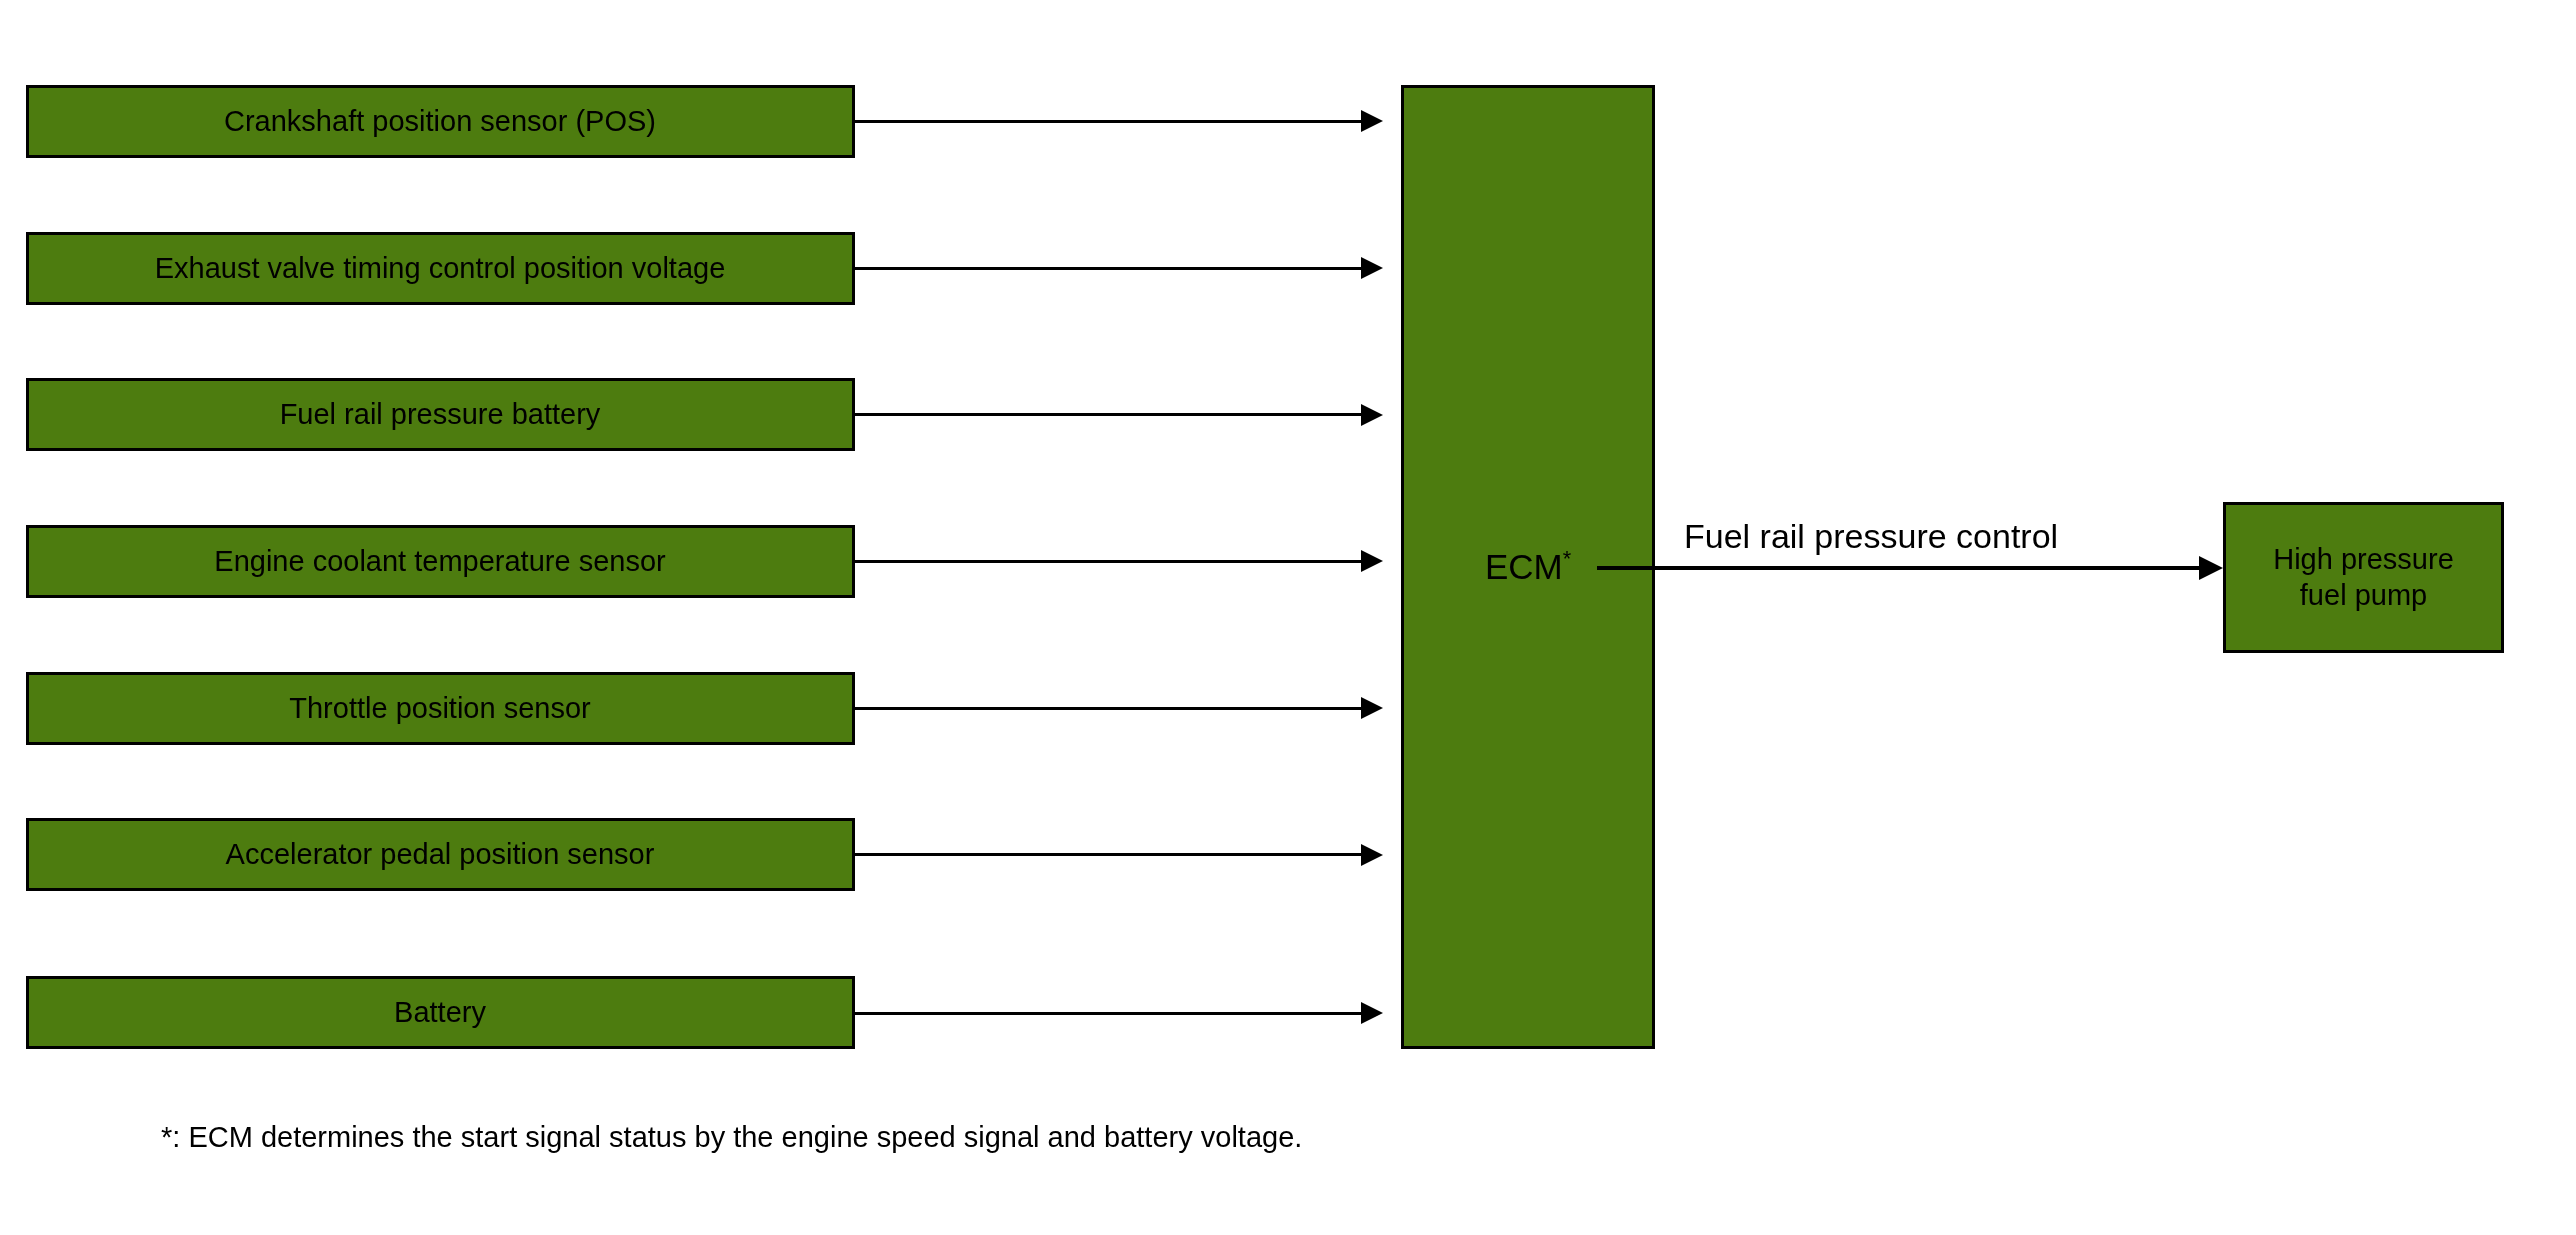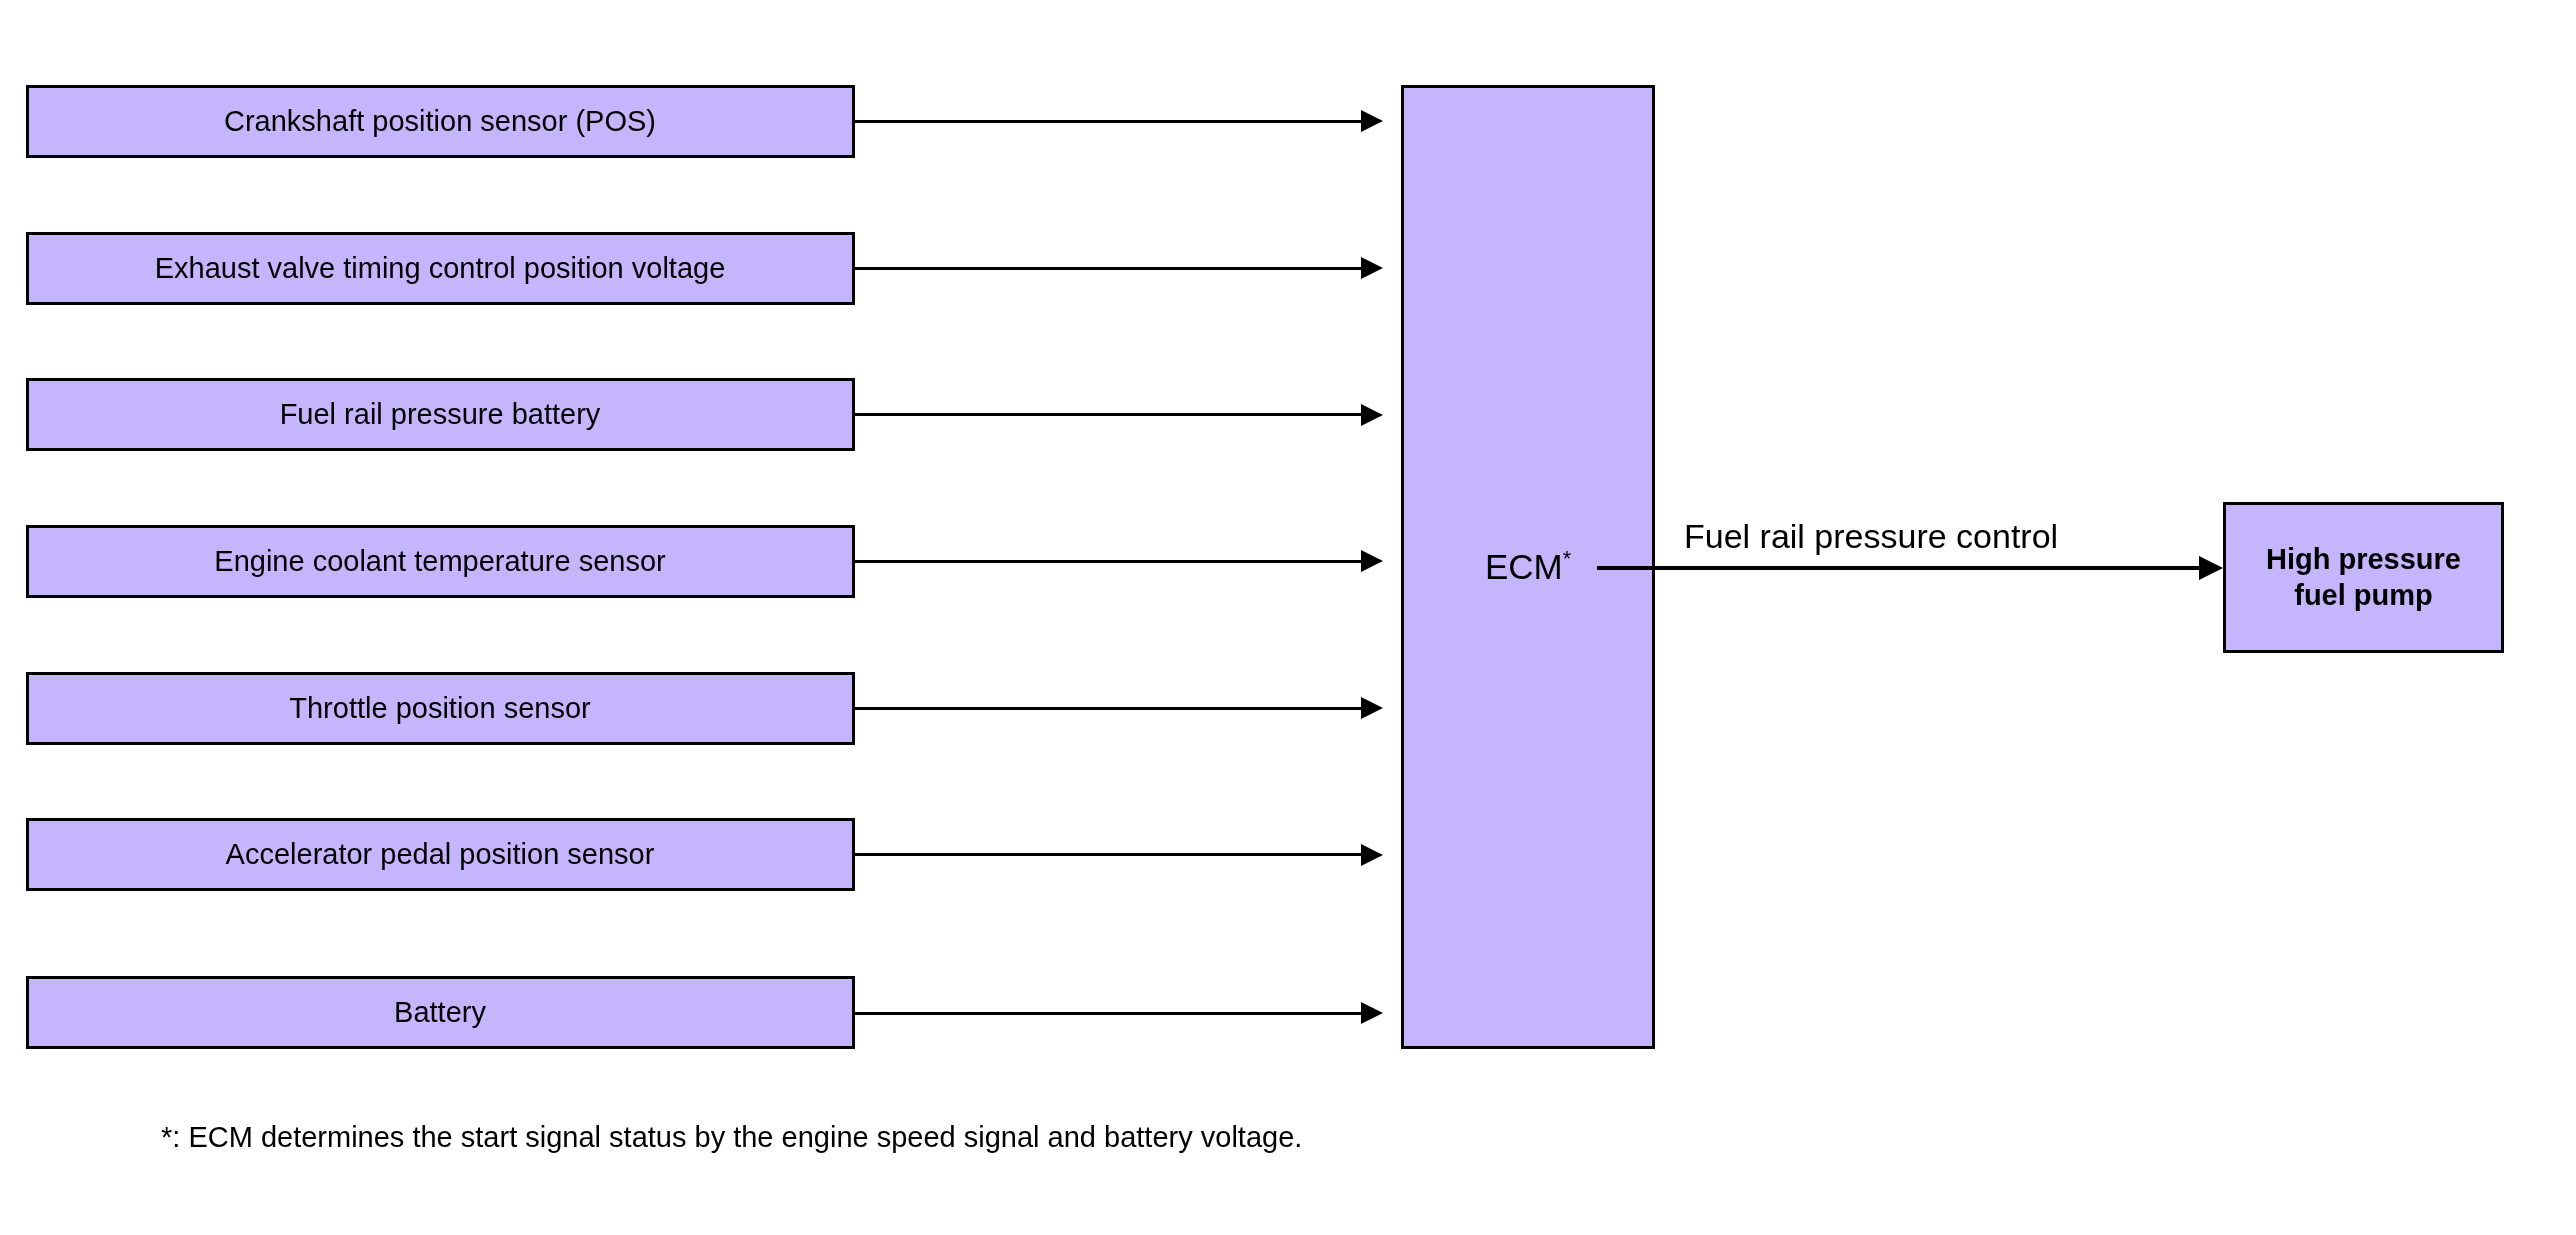--- a/index.html
+++ b/index.html
@@ -15,21 +15,21 @@
     font-family: "Liberation Sans", sans-serif;
     color: #000000;
     overflow: hidden;
   }
 
   
   .box {
     position: absolute;
     box-sizing: border-box;
     border: 3.2px solid #000000;
-    background: #c4b5fd;
+    background: #4d7c0f;
     display: flex;
     align-items: center;
     justify-content: center;
     text-align: center;
     line-height: 1.22;
   }
   .sensor-box {
     left: 25.5px;
     width: 829px;
     height: 73px;
@@ -54,21 +54,20 @@
   .pump-box {
     left: 2223px;
     top: 502px;
     width: 281px;
     height: 151px;
     font-size: 29px;
   }
   .pump-text {
     display: block;
     padding: 0 9px;
-    font-weight: bold;
   }
 
   
   .conn {
     position: absolute;
     height: 3.2px;
     background: #000000;
   }
   .arrowhead {
     position: absolute;

